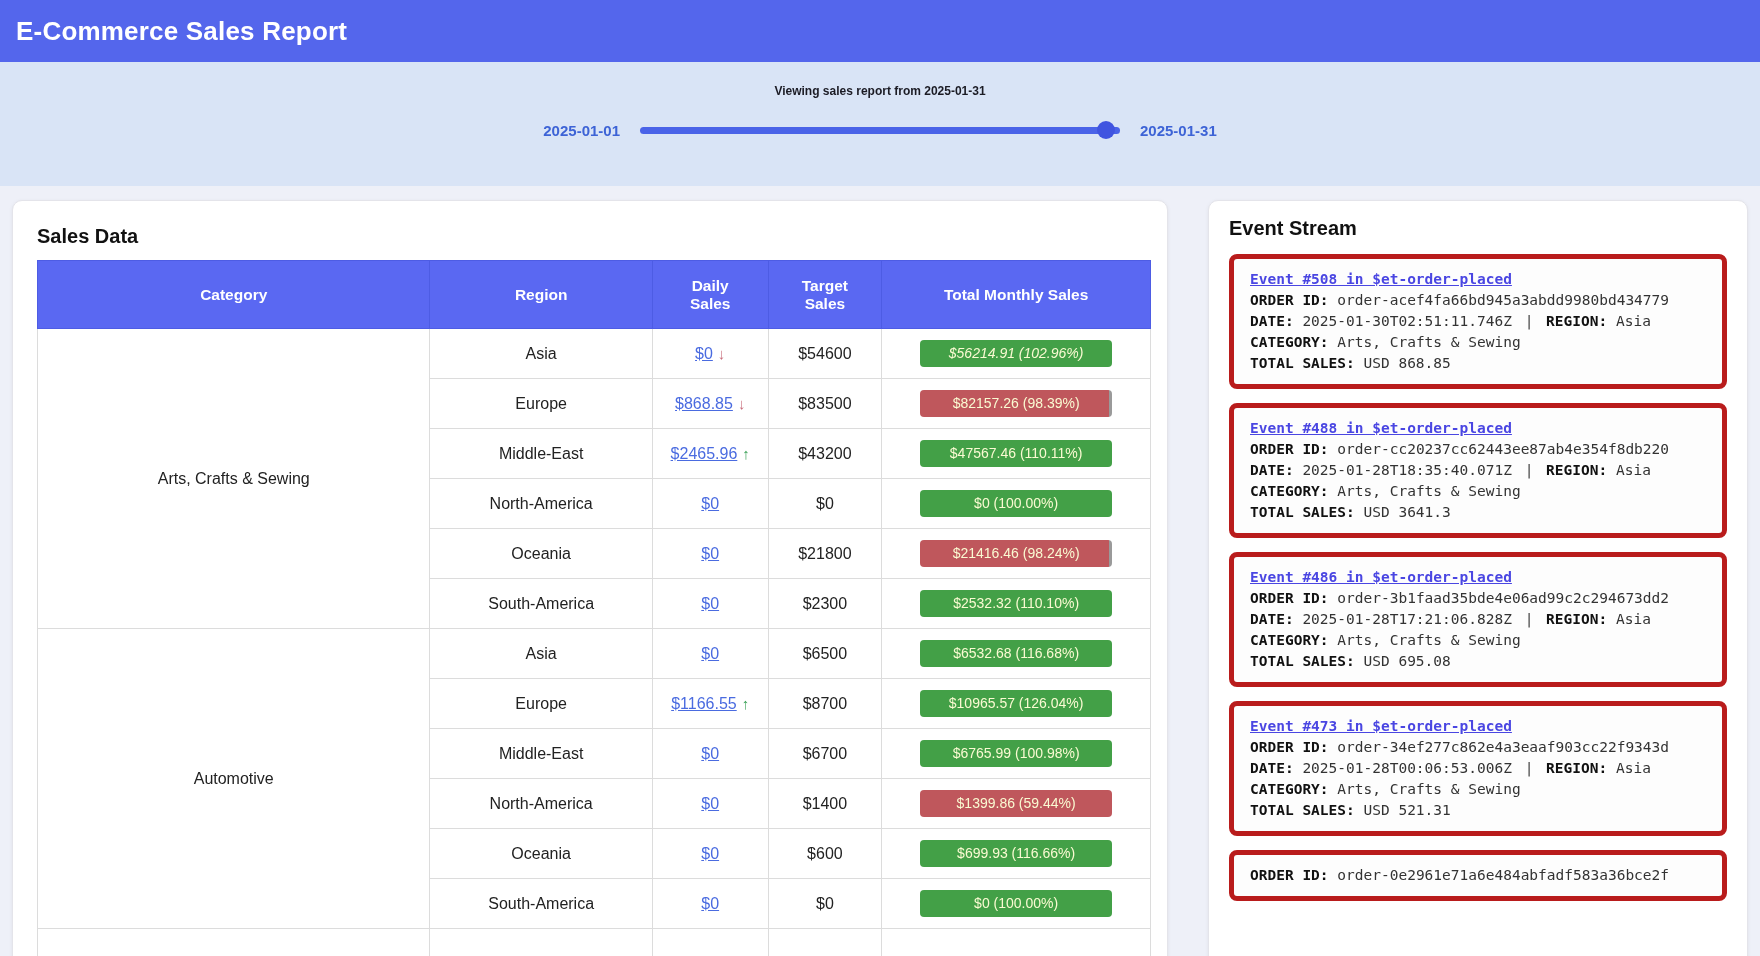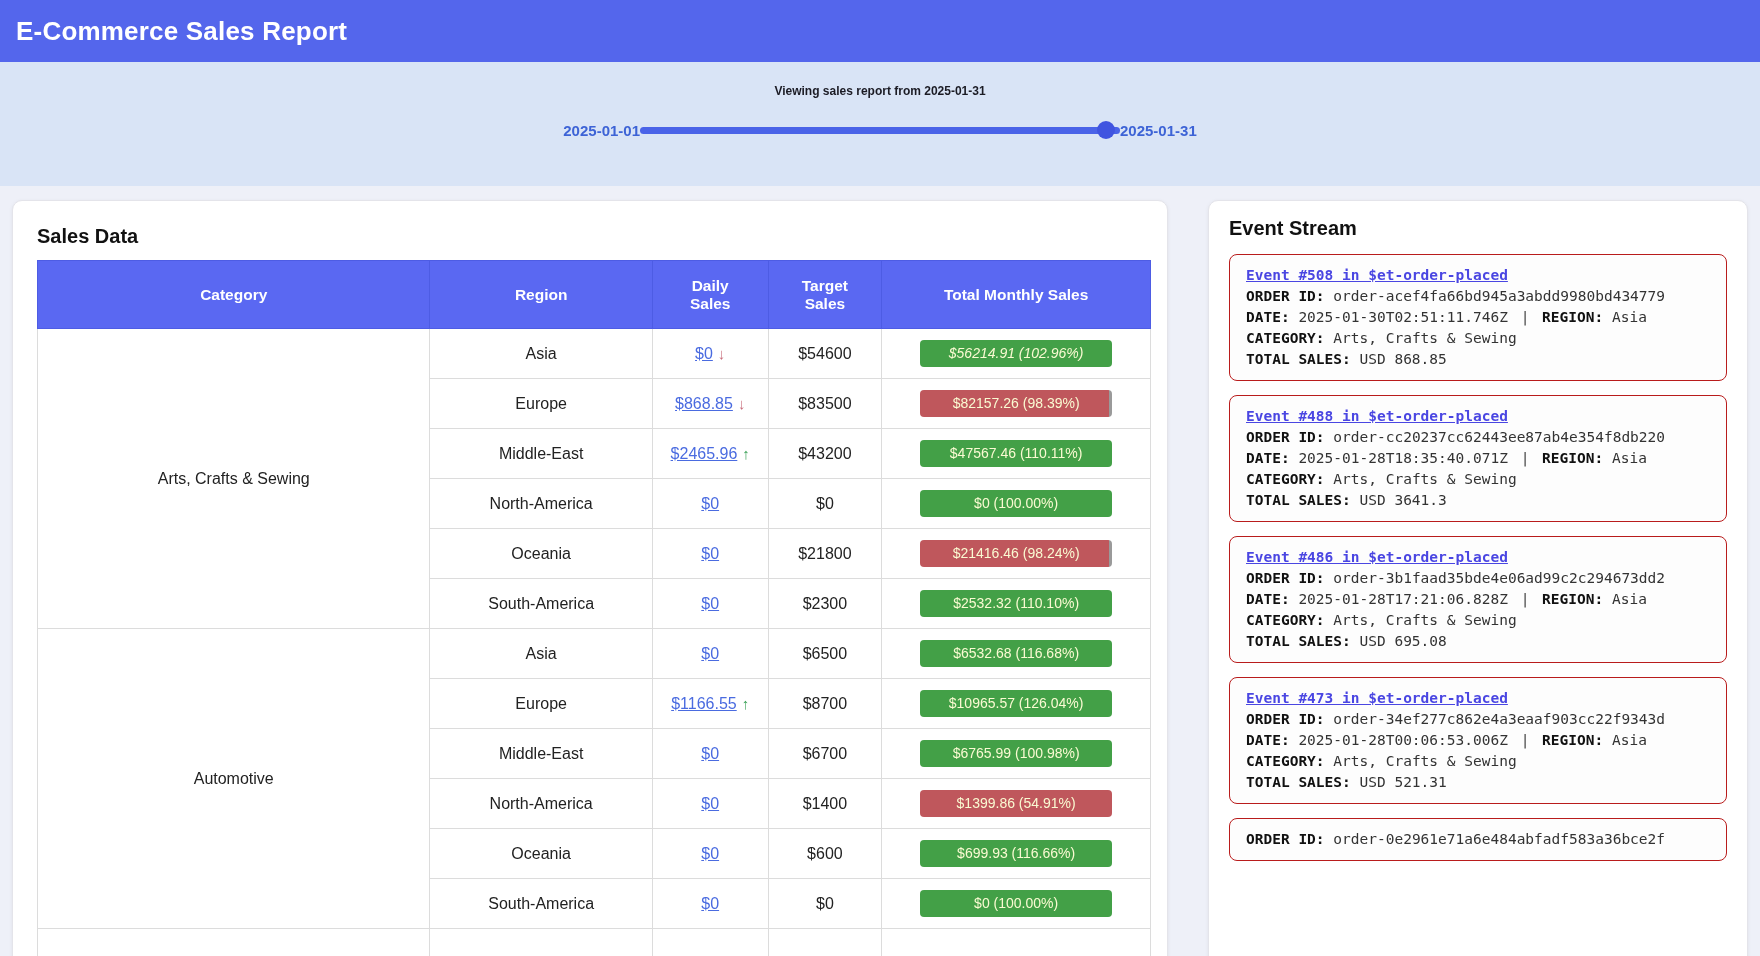--- a/index.html
+++ b/index.html
@@ -6,21 +6,21 @@
   html,body { width:1760px; height:956px; overflow:hidden; }
   body { font-family:"Liberation Sans", sans-serif; background:#eef0f8; }
 
   
   .app-header { height:62px; background:#5466ec; display:flex; align-items:center; padding:0 16px; }
   .app-header h1 { color:#ffffff; font-size:26px; font-weight:bold; letter-spacing:.2px; }
 
   
   .filter-band { height:124px; background:#d9e4f6; text-align:center; padding-top:22px; }
   .filter-title { font-size:12px; font-weight:bold; color:#1b1b24; }
-  .slider-row { margin-top:22px; display:flex; justify-content:center; align-items:center; }
+  .slider-row { margin-top:22px; display:flex; justify-content:center; align-items:center; gap:20px; }
   .slider-label { color:#3d63d6; font-weight:bold; font-size:15px; }
   .slider { position:relative; width:480px; height:20px; cursor:pointer; }
   .slider-track { position:absolute; left:0; right:0; top:7px; height:7px; border-radius:4px; background:#4a63e8; }
   .slider-thumb { position:absolute; top:1px; width:18px; height:18px; border-radius:50%; background:#4054e0; }
 
   
   main { display:flex; align-items:flex-start; padding:14px 12px 0 12px; gap:40px; }
   .panel { background:#ffffff; border:1px solid #e4e4ea; border-radius:10px; box-shadow:0 1px 4px rgba(0,0,0,.06); }
   .sales-panel { width:1156px; padding:24px; }
   .events-panel { width:545px; padding:16px 20px; min-height:900px; }
@@ -35,21 +35,21 @@
   td.cat { color:#333; }
   a.daily-link { color:#4a6be0; text-decoration:underline; }
   .trend { margin-left:5px; font-size:15px; text-decoration:none; display:inline-block; }
   .trend.down { color:#c9707e; }
   .trend.up { color:#3fa45b; }
   .badge { display:inline-block; width:192px; height:27px; line-height:27px; border-radius:4px; font-size:14px; color:#fafad2; text-align:center; }
   td.hl { background:#e2ebfc; }
   tr.partial td { height:30px; border-bottom:none; }
 
   
-  .event-card { border:1px solid #b91c1c; border-radius:8px; background:#fdfdfd; padding:10px 16px; margin-bottom:14px;
+  .event-card { border:5px solid #b91c1c; border-radius:8px; background:#fdfdfd; padding:10px 16px; margin-bottom:14px;
                 font-family:"DejaVu Sans Mono", monospace; font-size:14.5px; line-height:21px; color:#333; }
   .event-card a.ev-link { color:#4a46e2; font-weight:bold; text-decoration:underline; }
   .event-card .lbl { font-weight:bold; color:#111; }
   .event-card .pipe { color:#444; padding:0 4px; }
 </style>
 </head>
 <body>
 
 <header class="app-header">
   <h1>E-Commerce Sales Report</h1>
@@ -134,21 +134,21 @@
           <tr>
             <td>Middle-East</td>
             <td><a class="daily-link" href="#">$0</a></td>
             <td>$6700</td>
             <td><div class="badge" style="background: linear-gradient(to right, rgb(67, 160, 71) 0%, rgb(67, 160, 71) 100%, rgb(154, 154, 154) 100%, rgb(154, 154, 154) 100%);">$6765.99 (100.98%)</div></td>
           </tr>
           <tr>
             <td>North-America</td>
             <td><a class="daily-link" href="#">$0</a></td>
             <td>$1400</td>
-            <td><div class="badge" style="background: linear-gradient(to right, rgb(191, 87, 92) 0%, rgb(191, 87, 92) 99.99%, rgb(154, 154, 154) 99.99%, rgb(154, 154, 154) 100%);">$1399.86 (54.91%)</div></td>
+            <td><div class="badge" style="background: linear-gradient(to right, rgb(191, 87, 92) 0%, rgb(191, 87, 92) 99.99%, rgb(154, 154, 154) 99.99%, rgb(154, 154, 154) 100%);">$1399.86 (59.44%)</div></td>
           </tr>
           <tr>
             <td>Oceania</td>
             <td><a class="daily-link" href="#">$0</a></td>
             <td>$600</td>
             <td><div class="badge" style="background: linear-gradient(to right, rgb(67, 160, 71) 0%, rgb(67, 160, 71) 100%, rgb(154, 154, 154) 100%, rgb(154, 154, 154) 100%);">$699.93 (116.66%)</div></td>
           </tr>
           <tr>
             <td>South-America</td>
             <td><a class="daily-link" href="#">$0</a></td>

